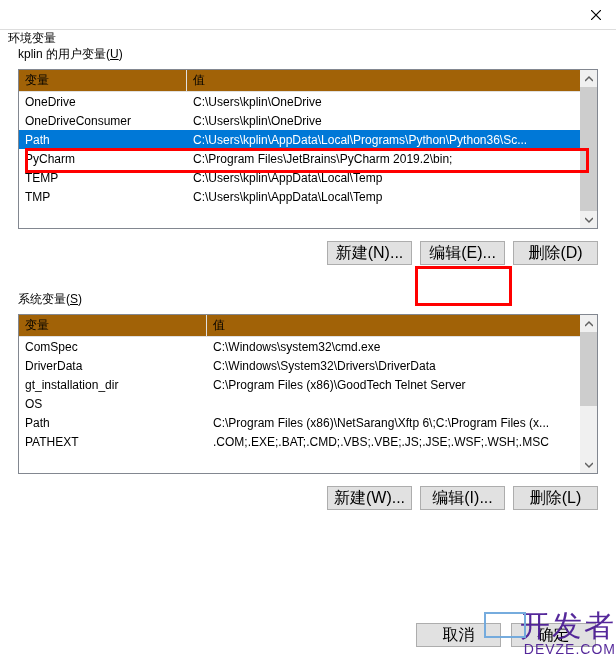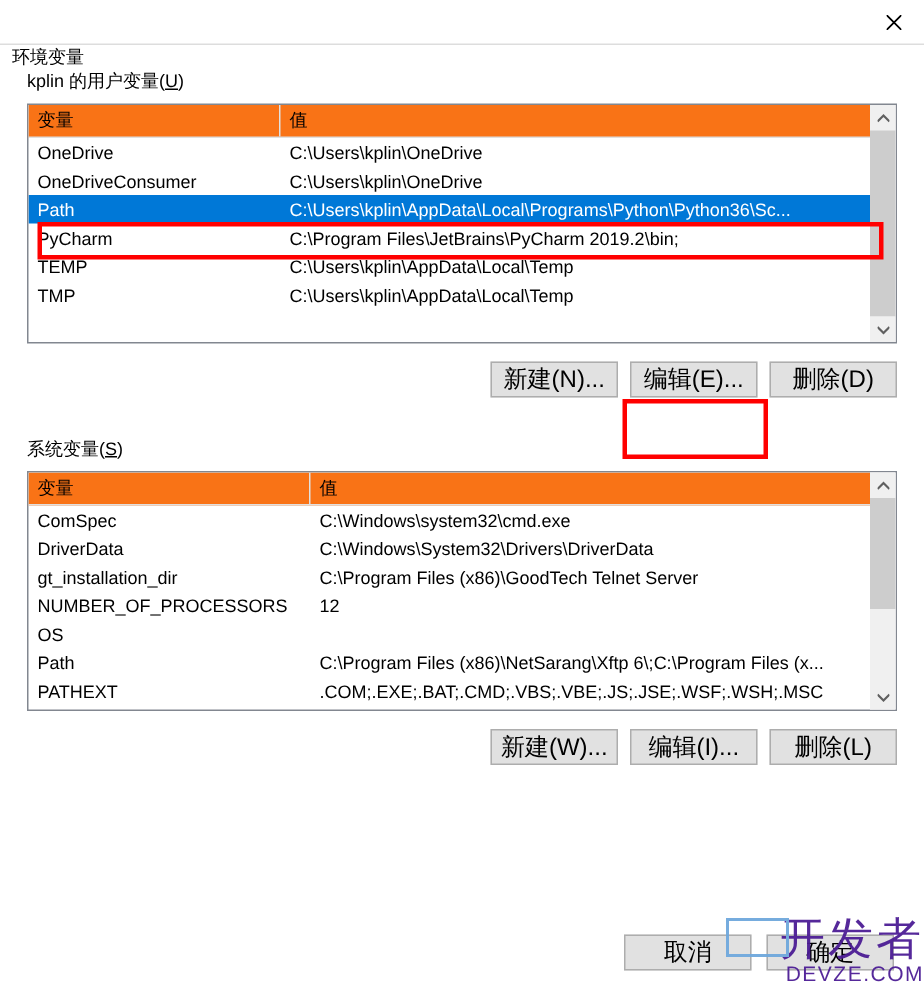--- a/index.html
+++ b/index.html
@@ -6,21 +6,21 @@
 body { font-family: "Microsoft YaHei", "Segoe UI", Tahoma, sans-serif; font-size: 12px; background: #fff; color: #000; width: 616px; height: 661px; position: relative; overflow: hidden; }
 .titlebar { height: 30px; background: #fff; border-bottom: 1px solid #ddd; display: flex; align-items: center; padding: 0 8px; }
 .titlebar .title { flex: 1; margin-top: 48px; }
 .close-btn { width: 40px; height: 30px; display: flex; align-items: center; justify-content: center; cursor: pointer; margin-right: -8px; }
 .close-btn svg { width: 10px; height: 10px; }
 .content { padding: 16px 18px 12px 18px; }
 .group-label { margin-bottom: 6px; font-size: 12px; }
 .group-label .ul { text-decoration: underline; }
 .listbox { border: 1px solid #828790; background: #fff; position: relative; }
 .list-inner { overflow: hidden; }
-.header-row { display: flex; background: #f97316; border-bottom: 1px solid #e0e0e0; height: 22px; align-items: center; }
+.header-row { display: flex; background: #a16207; border-bottom: 1px solid #e0e0e0; height: 22px; align-items: center; }
 .col1 { width: 168px; padding-left: 6px; border-right: 1px solid #e0e0e0; height: 100%; display: flex; align-items: center; }
 .col2 { flex: 1; padding-left: 6px; height: 100%; display: flex; align-items: center; overflow: hidden; white-space: nowrap; text-overflow: ellipsis; }
 .row { display: flex; height: 19px; align-items: center; }
 .row .c1 { width: 168px; padding-left: 6px; white-space: nowrap; overflow: hidden; }
 .row .c2 { flex: 1; padding-left: 6px; white-space: nowrap; overflow: hidden; text-overflow: ellipsis; }
 .row.selected { background: #0078d7; color: #fff; }
 .scrollbar { position: absolute; right: 0; top: 0; bottom: 0; width: 17px; background: #f0f0f0; }
 .sb-btn { height: 17px; background: #f0f0f0; display: flex; align-items: center; justify-content: center; }
 .sb-btn svg { width: 8px; height: 8px; }
 .sb-track { position: absolute; top: 17px; bottom: 17px; left: 0; right: 0; background: #f0f0f0; }
@@ -124,24 +124,20 @@
           </div>
           <div class="row">
             <div class="c1" style="width:188px">DriverData</div>
             <div class="c2">C:\Windows\System32\Drivers\DriverData</div>
           </div>
           <div class="row">
             <div class="c1" style="width:188px">gt_installation_dir</div>
             <div class="c2">C:\Program Files (x86)\GoodTech Telnet Server</div>
           </div>
           <div class="row">
-            <div class="c1" style="width:188px">NUMBER_OF_PROCESSORS</div>
-            <div class="c2">12</div>
-          </div>
-          <div class="row">
             <div class="c1" style="width:188px">OS</div>
           </div>
           <div class="row">
             <div class="c1" style="width:188px">Path</div>
             <div class="c2">C:\Program Files (x86)\NetSarang\Xftp 6\;C:\Program Files (x...</div>
           </div>
           <div class="row">
             <div class="c1" style="width:188px">PATHEXT</div>
             <div class="c2">.COM;.EXE;.BAT;.CMD;.VBS;.VBE;.JS;.JSE;.WSF;.WSH;.MSC</div>
           </div>

